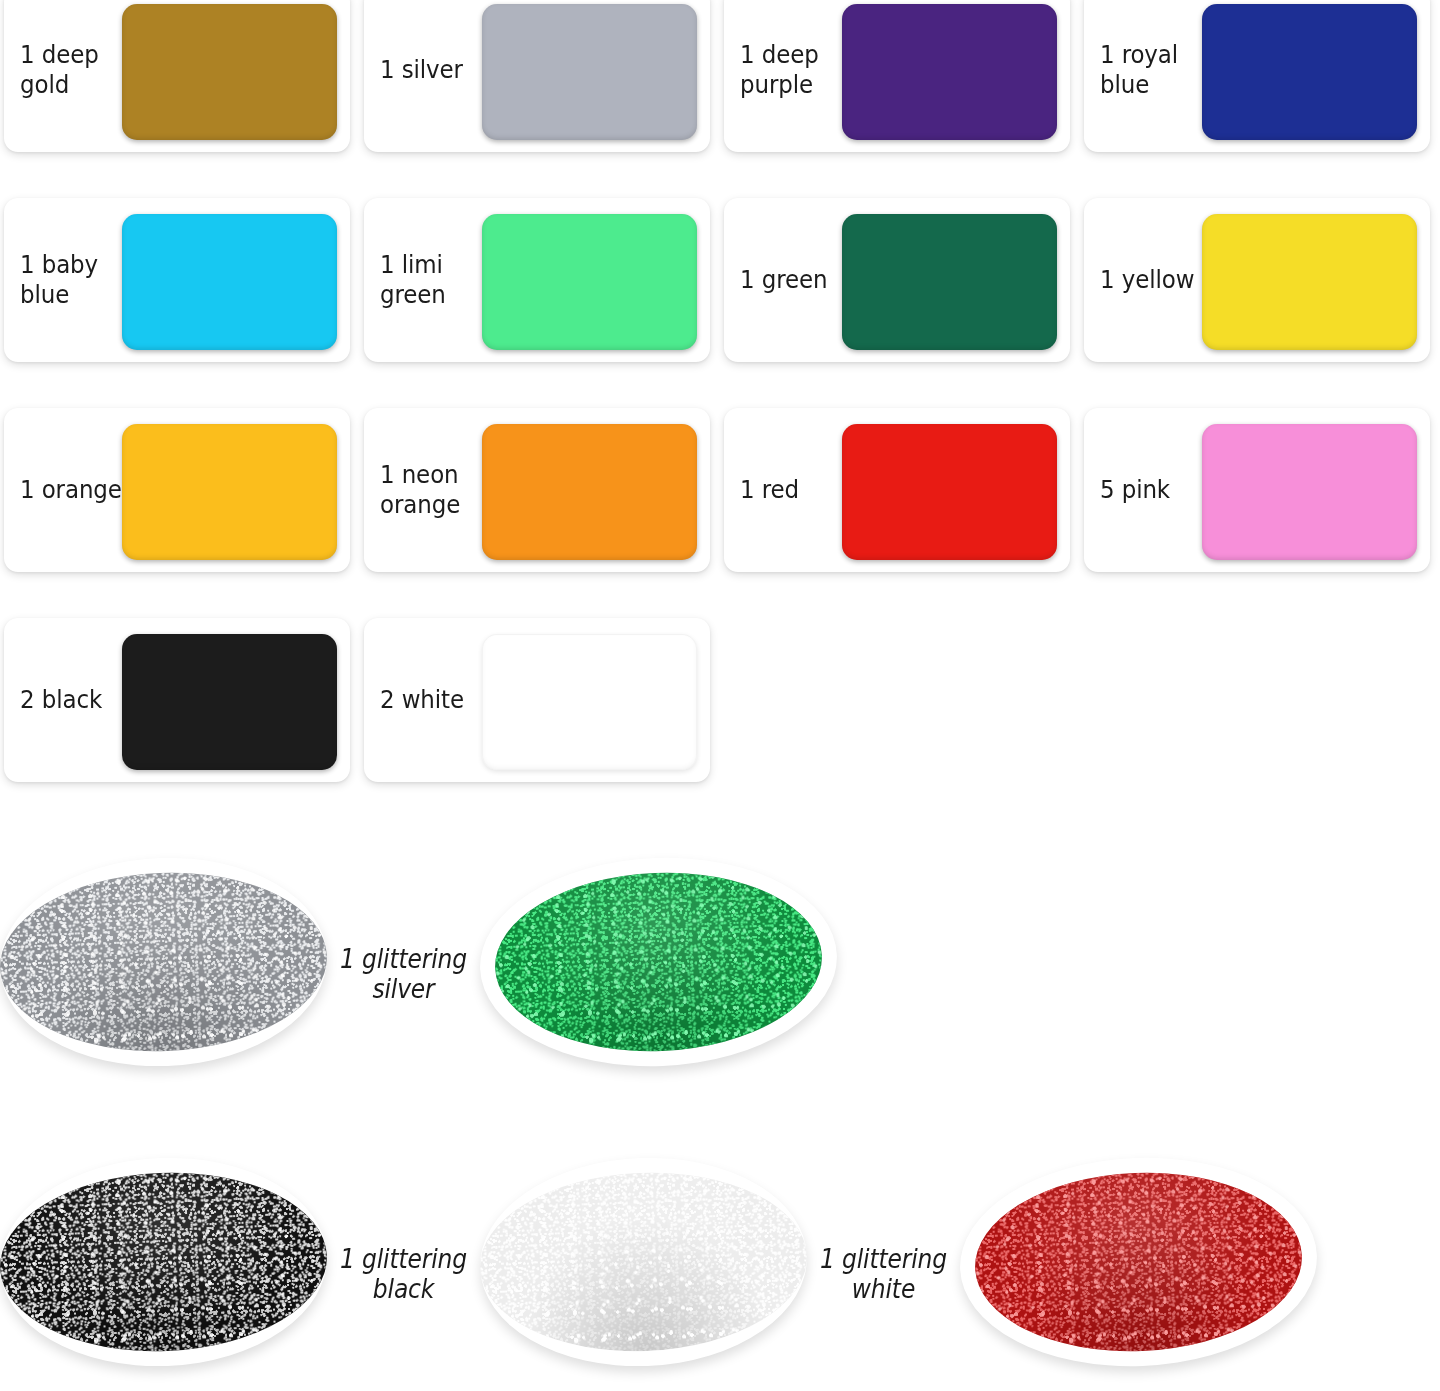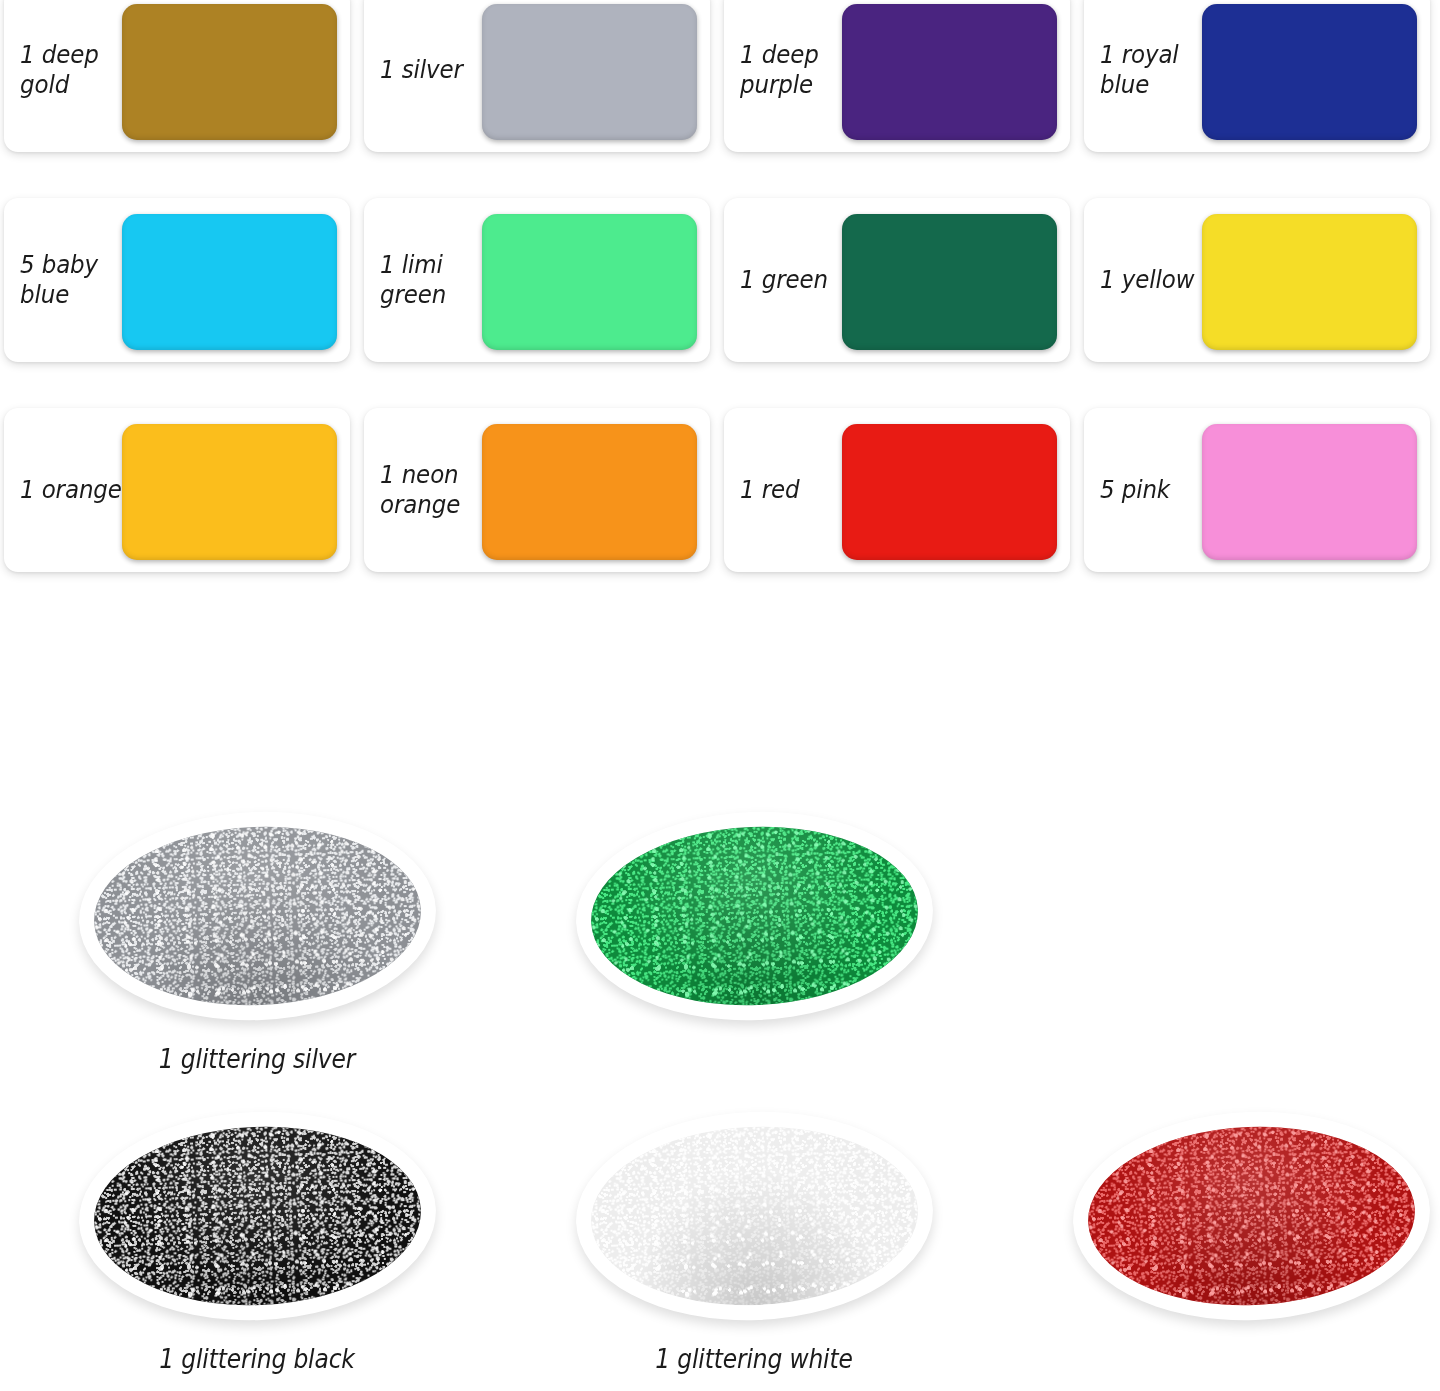--- a/index.html
+++ b/index.html
@@ -44,21 +44,20 @@
   .swatch-card.empty {
     background: transparent;
     box-shadow: none;
   }
   .swatch-label {
     position: absolute;
     left: 16px;
     top: 50%;
     transform: translateY(-50%);
     width: 104px;
-    font-style: italic;
     font-size: 25.5px;
     line-height: 1.17;
     color: #1b1b1b;
     letter-spacing: -0.1px;
   }
   .swatch-chip {
     position: absolute;
     left: 118px;
     top: 16px;
     width: 215px;
@@ -82,23 +81,22 @@
   }
   .glitter-row {
     display: flex;
     height: 300px;
   }
   .glitter-cell {
     width: 480px;
     flex-shrink: 0;
     position: relative;
     display: flex;
-    flex-direction: column;
+    flex-direction: row;
     align-items: center;
-    margin-left: 17px;
   }
   .glitter-plate {
     position: relative;
     width: 357px;
     height: 208px;
     border-radius: 50%;
     background: #ffffff;
     box-shadow: 0 6px 12px rgba(0,0,0,0.13);
     display: flex;
     align-items: center;
@@ -183,21 +181,21 @@
       <span class="swatch-chip" style="background: rgb(74, 36, 128);"></span>
     </div>
     <div class="swatch-card">
       <span class="swatch-label">1 royal blue</span>
       <span class="swatch-chip" style="background: rgb(29, 47, 148);"></span>
     </div>
   </div>
 
   <div class="swatch-row">
     <div class="swatch-card">
-      <span class="swatch-label">5 baby blue</span>
+      <span class="swatch-label">1 baby blue</span>
       <span class="swatch-chip" style="background: rgb(23, 200, 242);"></span>
     </div>
     <div class="swatch-card">
       <span class="swatch-label">1 limi green</span>
       <span class="swatch-chip" style="background: rgb(77, 235, 142);"></span>
     </div>
     <div class="swatch-card">
       <span class="swatch-label">1 green</span>
       <span class="swatch-chip" style="background: rgb(20, 105, 76);"></span>
     </div>
@@ -219,20 +217,32 @@
     <div class="swatch-card">
       <span class="swatch-label">1 red</span>
       <span class="swatch-chip" style="background: rgb(232, 27, 20);"></span>
     </div>
     <div class="swatch-card">
       <span class="swatch-label">5 pink</span>
       <span class="swatch-chip" style="background: rgb(247, 143, 217);"></span>
     </div>
   </div>
 
+  <div class="swatch-row">
+    <div class="swatch-card">
+      <span class="swatch-label">2 black</span>
+      <span class="swatch-chip" style="background: rgb(28, 28, 28);"></span>
+    </div>
+    <div class="swatch-card">
+      <span class="swatch-label">2 white</span>
+      <span class="swatch-chip chip-white"></span>
+    </div>
+    <div class="swatch-card empty"></div>
+    <div class="swatch-card empty"></div>
+  </div>
 
 </div>
 
 <div id="glitter-section">
 
   <div class="glitter-row">
     <div class="glitter-cell">
       <div class="glitter-plate">
         <div class="glitter-fill" style="background: rgb(141, 144, 149); --spk: #F2F4F6; --spk2: #FFFFFF;"></div>
       </div>

